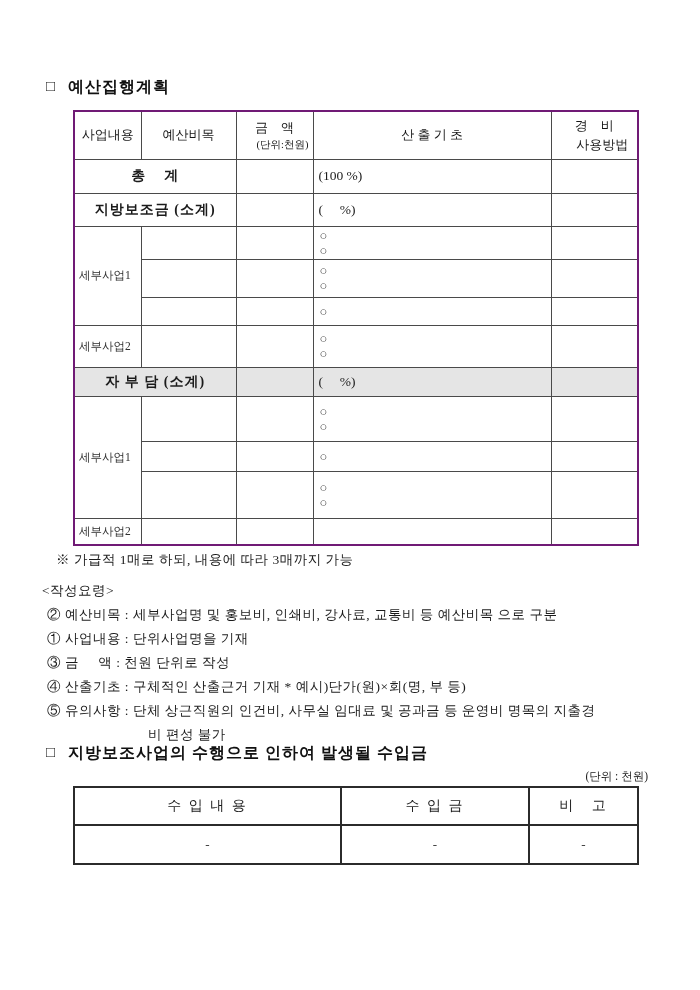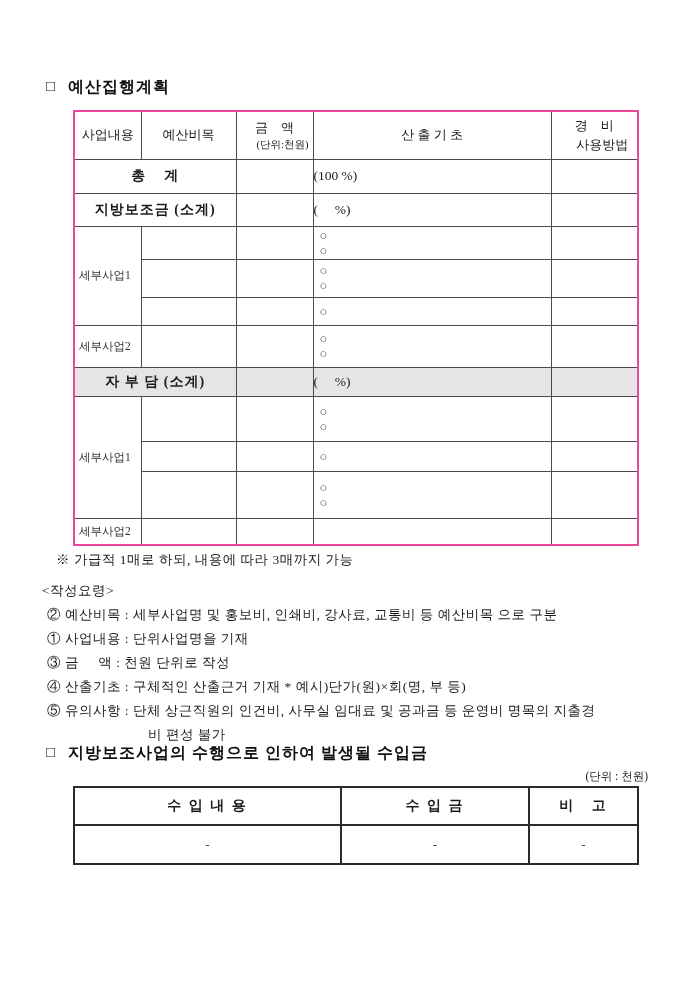--- a/index.html
+++ b/index.html
@@ -13,44 +13,44 @@
   .page { position:absolute; left:0; top:0; width:700px; height:990px; background:#ffffff; }
 
   
   .sec-title { position:absolute; left:46px; display:flex; align-items:center; gap:12px;
                font-weight:bold; font-size:16px; letter-spacing:1px; color:#111; }
   .sec-title .box { font-weight:normal; font-size:15px; line-height:1; position:relative; top:-1px; }
 
   
   table { border-collapse:collapse; table-layout:fixed; }
   .budget-table { position:absolute; left:73px; top:110px; width:564px;
-                  border:2px solid #ec4899; }
+                  border:2px solid #701a75; }
   .budget-table td, .budget-table th { border:1px solid #4a4a4a; overflow:hidden; }
   .budget-table th { font-weight:normal; text-align:center; vertical-align:middle;
                      font-size:13px; color:#161616; }
   .hdr-sub { font-size:10.5px; display:block; margin-top:1px;padding-left:16px; }
   .lbl-merged { text-align:center; vertical-align:middle; font-size:14px; letter-spacing:1px;font-weight:bold; }
-  .calc-cell { text-align:left; vertical-align:middle; font-size:13.5px; }
+  .calc-cell { text-align:left; vertical-align:middle; font-size:13.5px; padding-left:5px; }
   .marks-cell { text-align:left; vertical-align:middle; font-size:13px; line-height:15px;
                 padding-left:6px; white-space:pre-line; color:#3a3a3a; }
   .detail-lbl { text-align:left; vertical-align:middle; font-size:11.5px; color:#2e2e2e;
                 padding-left:4px; }
   .gray-row td { background:#e5e5e5; }
 
   
   .footnote { position:absolute; left:56px; top:551px; font-size:13.5px; letter-spacing:0.5px; }
   .guidelines { position:absolute; left:42px; top:579px; font-size:13.5px; line-height:24px;
                 letter-spacing:0.5px; }
   .guidelines .item { white-space:nowrap; }
   .guidelines .cont { padding-left:106px; }
 
   
   .unit-note { position:absolute; right:52px; top:769px; font-size:11.5px; }
   .income-table { position:absolute; left:73px; top:786px; width:564px; border:2px solid #161616; }
-  .income-table th { border:2px solid #2b2b2b; font-weight:bold; font-size:14px;
+  .income-table th { border:2px solid #2b2b2b; font-weight:normal; font-size:14px;
                      text-align:center; vertical-align:middle; letter-spacing:2px; }
   .income-table td { border:2px solid #2b2b2b; font-size:13px; text-align:center;
                      vertical-align:middle; color:#3a3a3a; }
 </style>
 </head>
 <body>
 
 <div class="page">
 
   <div class="sec-title" style="top:77px;">

